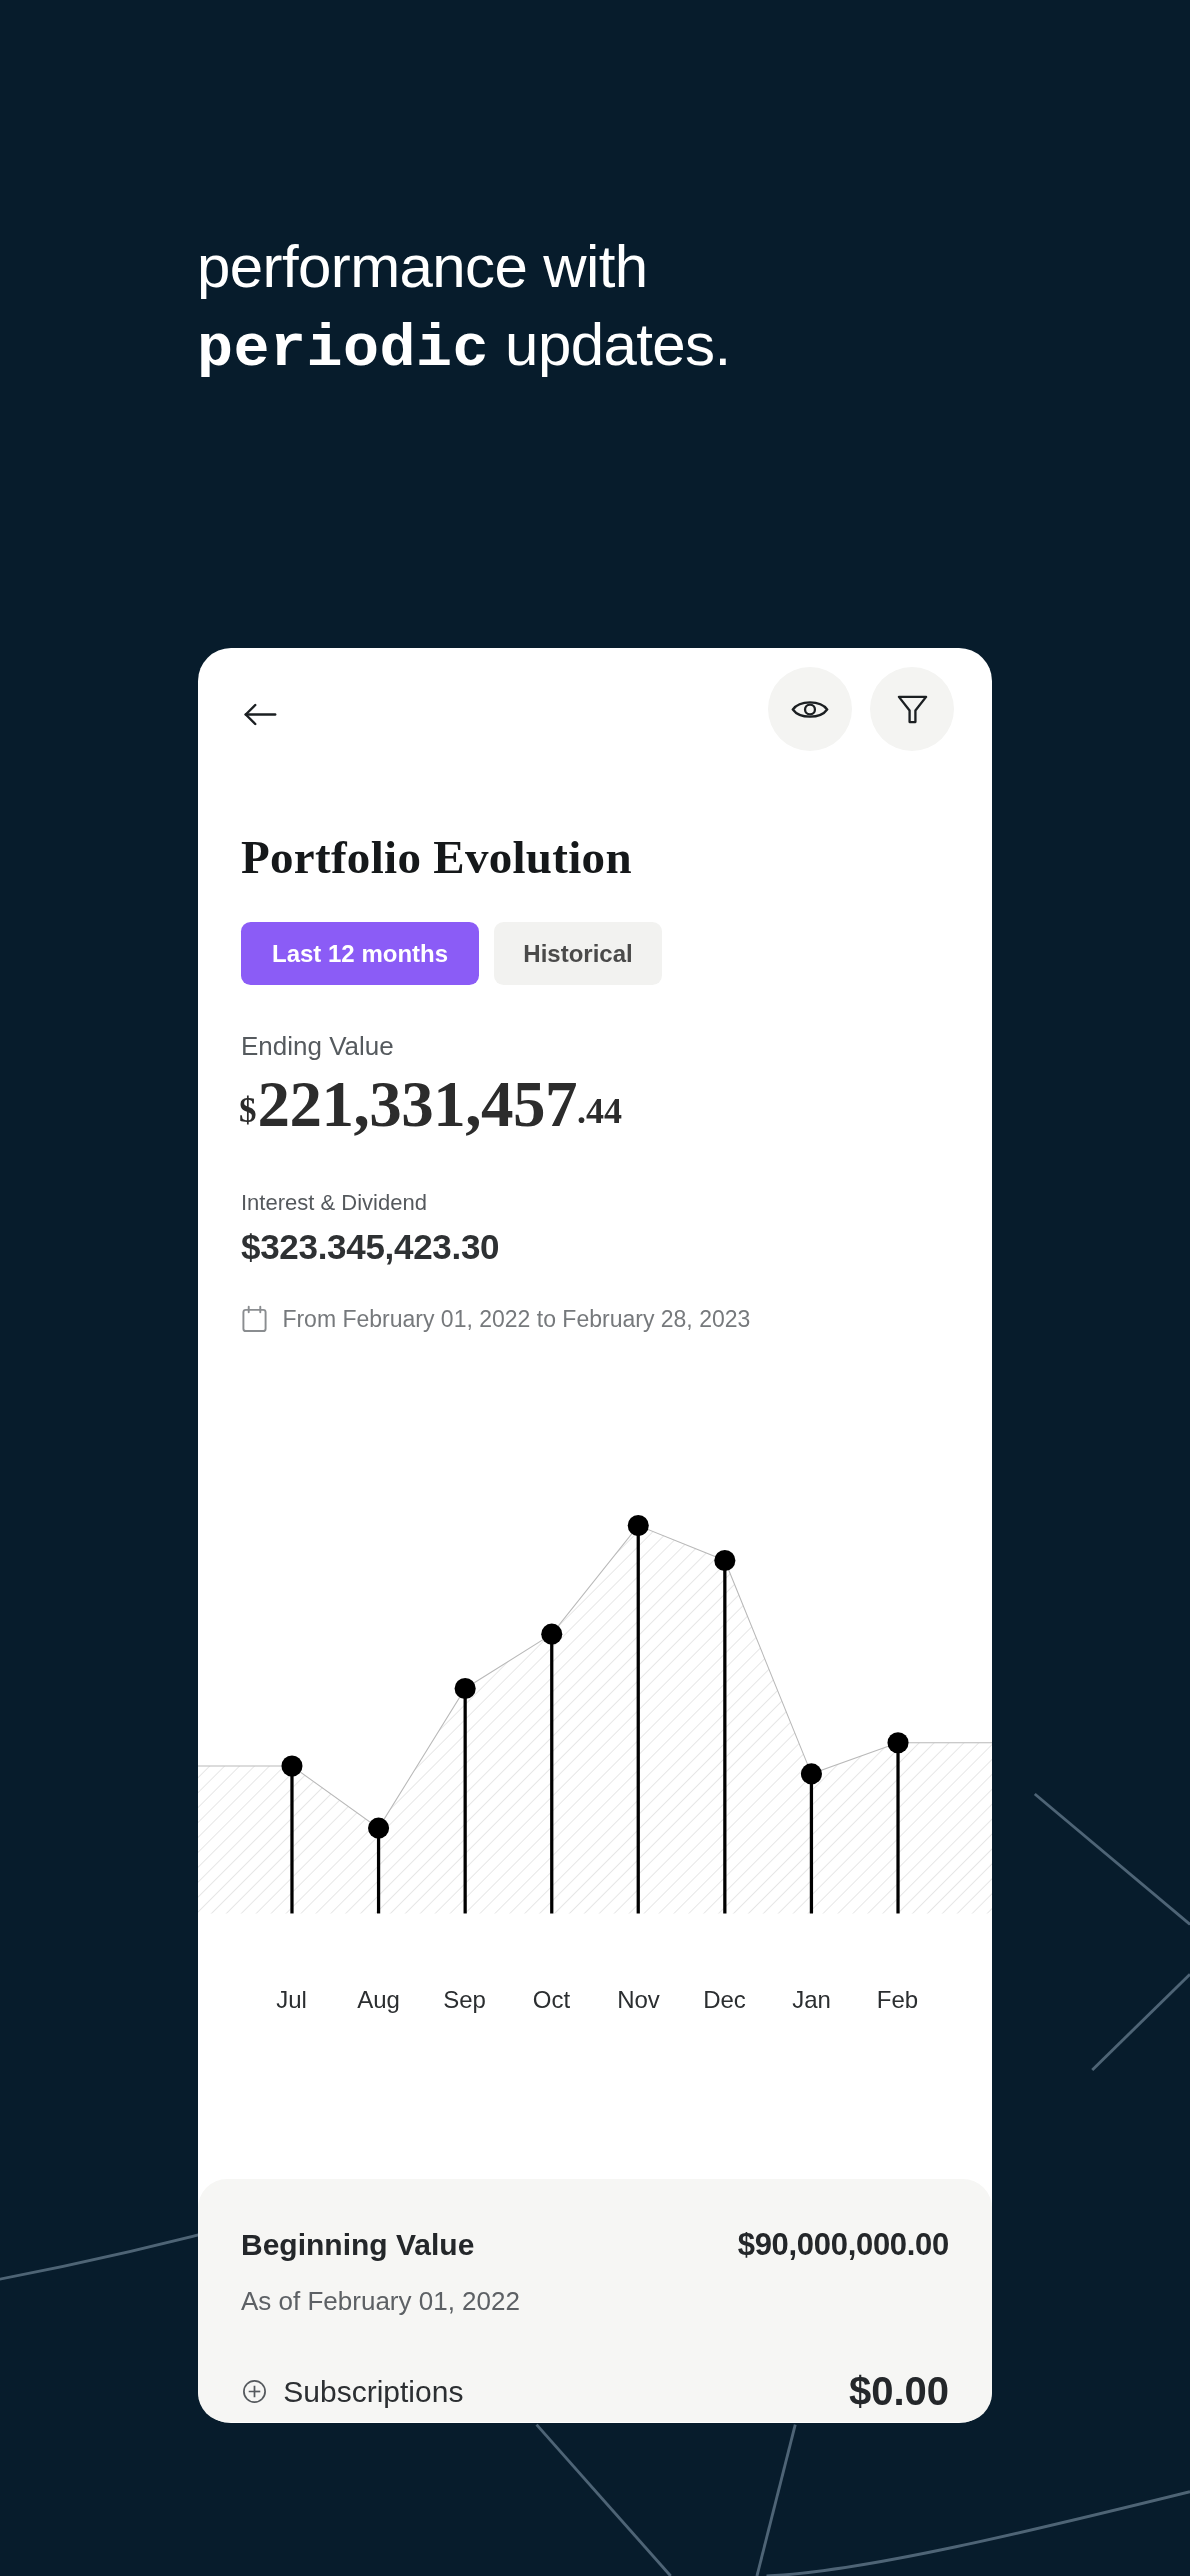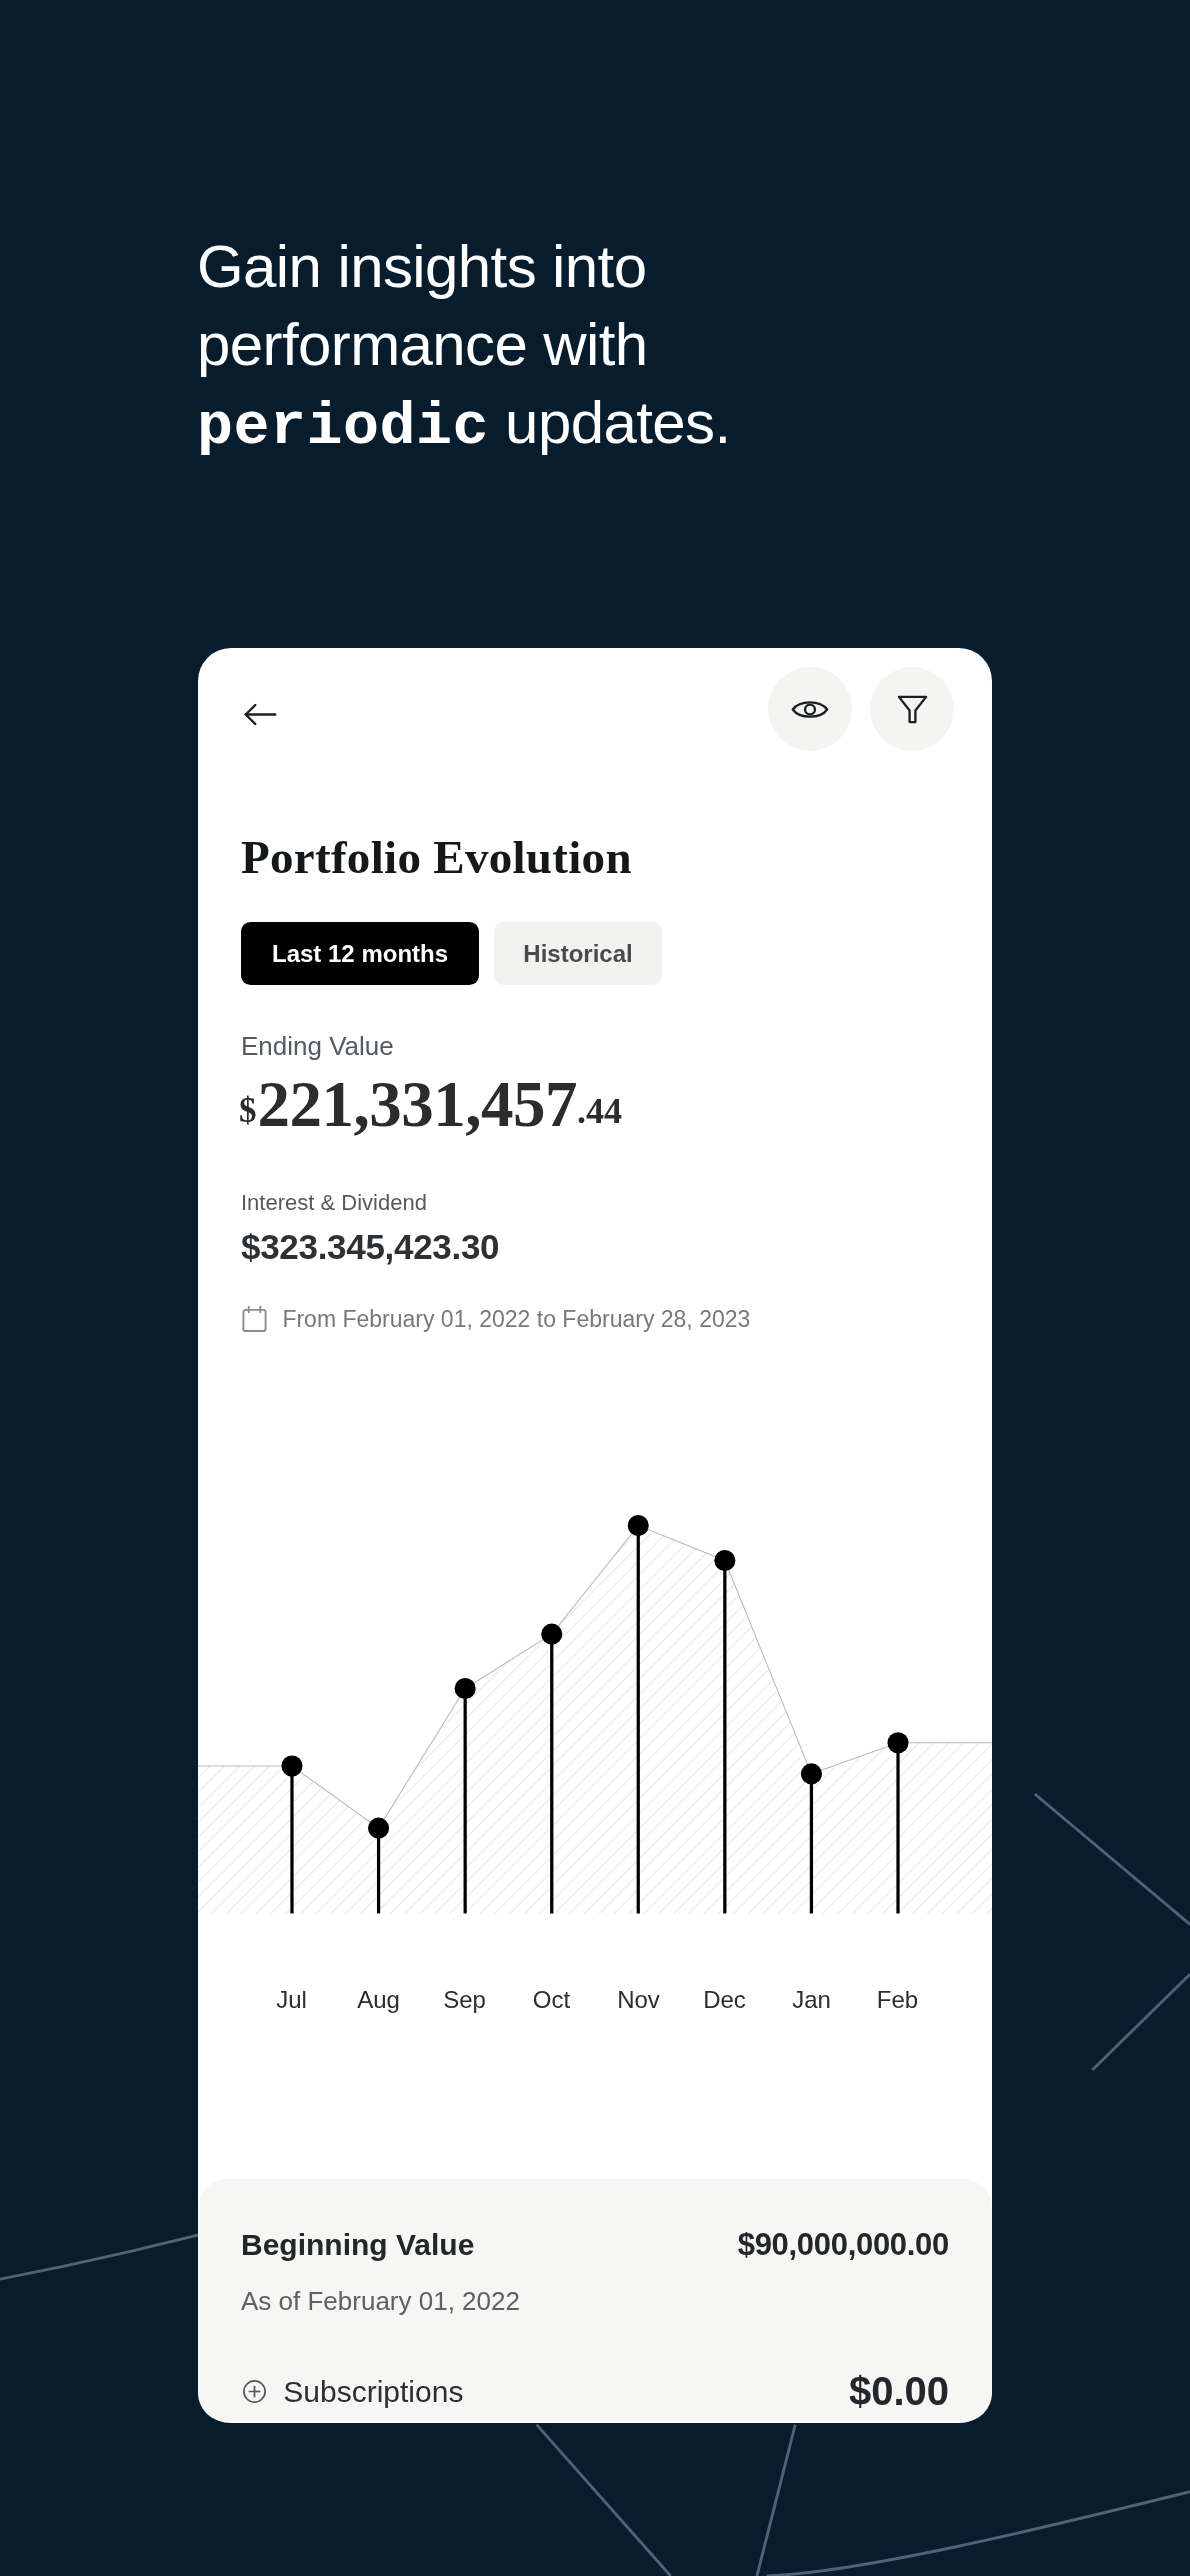--- a/index.html
+++ b/index.html
@@ -89,21 +89,21 @@
   }
   .tab {
     height:63px;
     border-radius:9.6px;
     display:flex; align-items:center; justify-content:center;
     font-size:24px;
     cursor:pointer;
     white-space:nowrap;
   }
   .tab.active {
-    background:#000000;
+    background:#8b5cf6;
     color:#ffffff;
     font-weight:700;
     padding:0 31px;
   }
   .tab.inactive {
     background:#f2f2f0;
     color:#4a4a4a;
     font-weight:700;
     padding:13px 29px;
   }
@@ -202,21 +202,20 @@
       <path d="M1080 1872 L1242 2008"></path>
       <path d="M1242 2060 L1140 2160"></path>
       <path d="M-20 2382 C 260 2330, 470 2256, 560 2222"></path>
       <path d="M560 2530 L700 2688"></path>
       <path d="M830 2530 L790 2688"></path>
       <path d="M1242 2600 C 1080 2640, 900 2684, 800 2688"></path>
     </g>
   </svg>
 
   <div id="headline">
-    <div>Gain insights into</div>
     <div>performance with</div>
     <div><span class="serif-bold">periodic</span><span> updates.</span></div>
   </div>
 
   <div id="phone-card">
 
     <div id="card-topbar">
 
       <div id="back-button">
         <svg width="38" height="29" viewBox="0 0 40 30">

